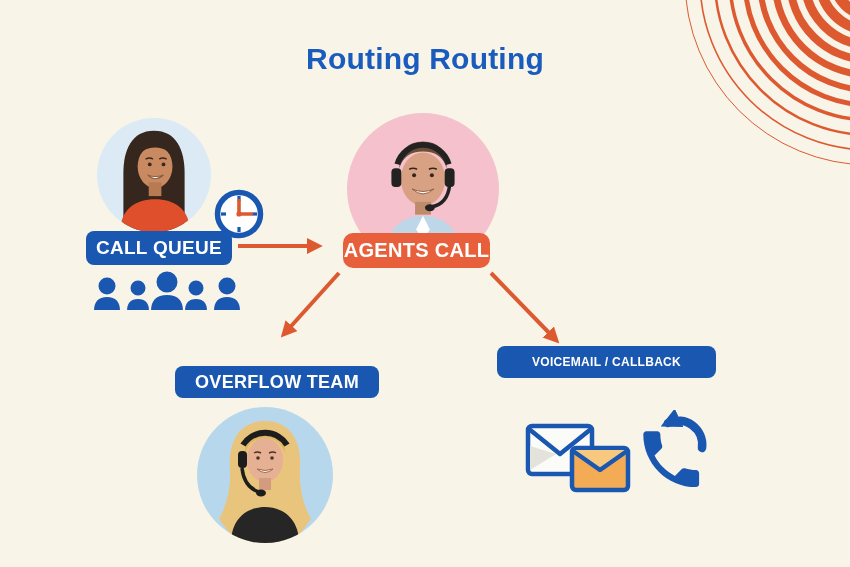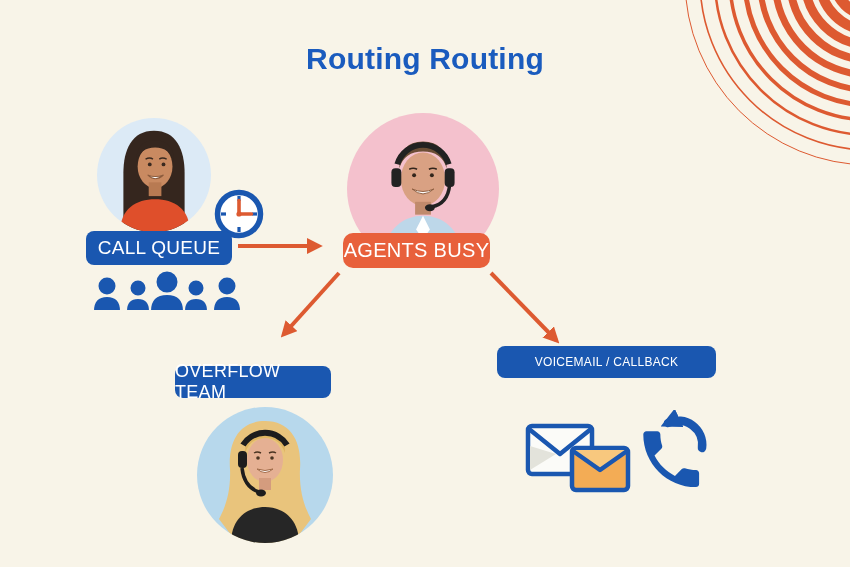--- a/index.html
+++ b/index.html
@@ -21,27 +21,27 @@
   }
   .title{
     position:absolute;top:42px;left:0;right:0;text-align:center;
     font-size:30px;font-weight:700;color:var(--title-blue);letter-spacing:.2px;
   }
   .deco{position:absolute;top:0;right:0;}
   .photo-circle{position:absolute;border-radius:50%;overflow:hidden;}
   .photo-circle svg{display:block;width:100%;height:100%;}
   .badge{
     position:absolute;display:flex;align-items:center;justify-content:center;
-    color:#fff;font-weight:400;border-radius:8px;letter-spacing:.3px;
+    color:#fff;font-weight:700;border-radius:8px;letter-spacing:.3px;
     background:var(--primary-blue);
   }
   .badge.orange{background:var(--badge-orange);border-radius:10px;}
   #badge-call-queue{left:86px;top:231px;width:146px;height:34px;font-size:19px;}
   #badge-agents-busy{left:343px;top:233px;width:147px;height:35px;font-size:20px;}
-  #badge-overflow-team{left:175px;top:366px;width:156px;height:32px;font-size:18px;}
+  #badge-overflow-team{left:175px;top:366px;width:204px;height:32px;font-size:18px;}
   #badge-voicemail{left:497px;top:346px;width:219px;height:32px;font-size:12px;}
   #photo-caller{left:97px;top:118px;width:114px;height:114px;background:var(--light-blue-circle);}
   #photo-agent{left:347px;top:113px;width:152px;height:152px;background:var(--pink-circle);}
   #photo-overflow{left:197px;top:407px;width:136px;height:136px;background:var(--sky-blue-circle);}
   .clock{position:absolute;left:213px;top:188px;width:52px;height:52px;}
   .queue-people{position:absolute;left:85px;top:261px;width:164px;height:50px;}
   .long-wait{
     position:absolute;left:77px;top:313px;width:156px;text-align:center;
     color:var(--accent-orange);font-size:15px;font-weight:700;letter-spacing:.6px;
   }
@@ -137,21 +137,21 @@
       <path d="M83 57 Q87 55 91 57" stroke="#33261C" stroke-width="1.6" fill="none"></path>
       <path d="M66 77 Q77 87 88 77 Q77 82 66 77 Z" fill="#FFFFFF" stroke="#8C5B3C" stroke-width="1"></path>
       <path d="M51 52 A27 27 0 0 1 103 52" fill="none" stroke="#222222" stroke-width="6"></path>
       <rect x="45" y="56" width="10" height="19" rx="4" fill="#222222"></rect>
       <rect x="99" y="56" width="10" height="19" rx="4" fill="#222222"></rect>
       <path d="M104 73 Q102 92 86 95" fill="none" stroke="#222222" stroke-width="3.5"></path>
       <ellipse cx="84" cy="96" rx="5" ry="3.5" fill="#222222"></ellipse>
     </svg>
   </div>
 
-  <div class="badge orange" id="badge-agents-busy">AGENTS BUSY</div>
+  <div class="badge orange" id="badge-agents-busy">AGENTS CALL</div>
 
   <div class="badge" id="badge-overflow-team">OVERFLOW TEAM</div>
 
   <div class="photo-circle" id="photo-overflow">
     <svg viewBox="0 0 136 136">
       <path d="M68 14 C42 14 31 35 33 62 C34 85 28 101 22 112 L40 136 L96 136 L114 112 C108 101 102 85 103 62 C105 35 94 14 68 14 Z" fill="#E9C47C"></path>
       <ellipse cx="68" cy="53" rx="18" ry="22" fill="#E5B093"></ellipse>
       <rect x="62" y="71" width="12" height="12" fill="#D49C7E"></rect>
       <path d="M48 46 Q48 23 68 23 Q88 23 88 46 Q83 31 68 31 Q53 31 48 46 Z" fill="#DFB561"></path>
       <circle cx="61" cy="51" r="1.8" fill="#4A3422"></circle>

